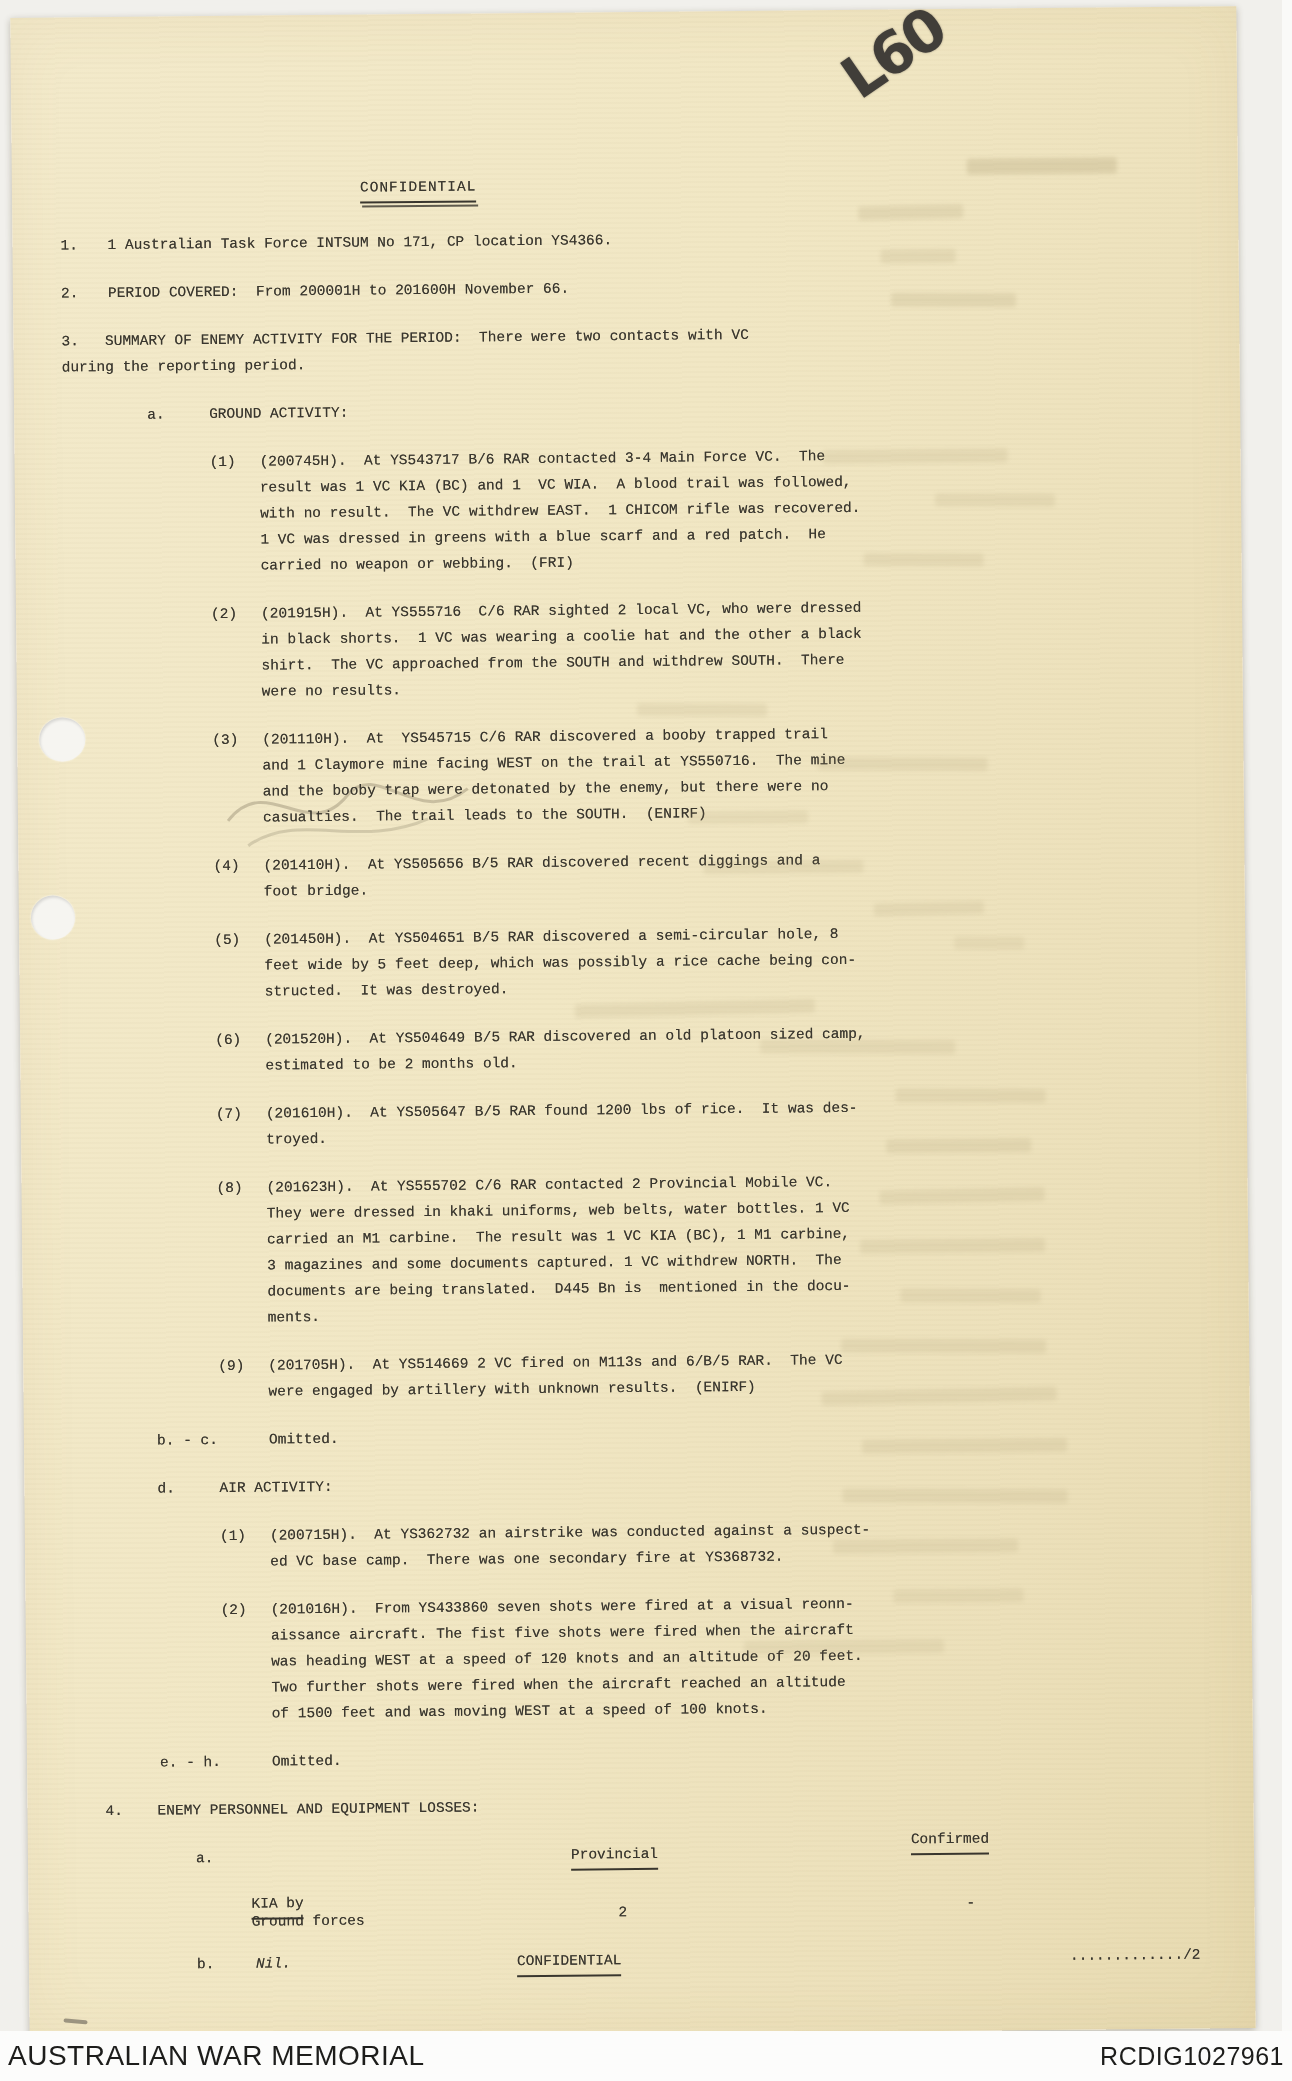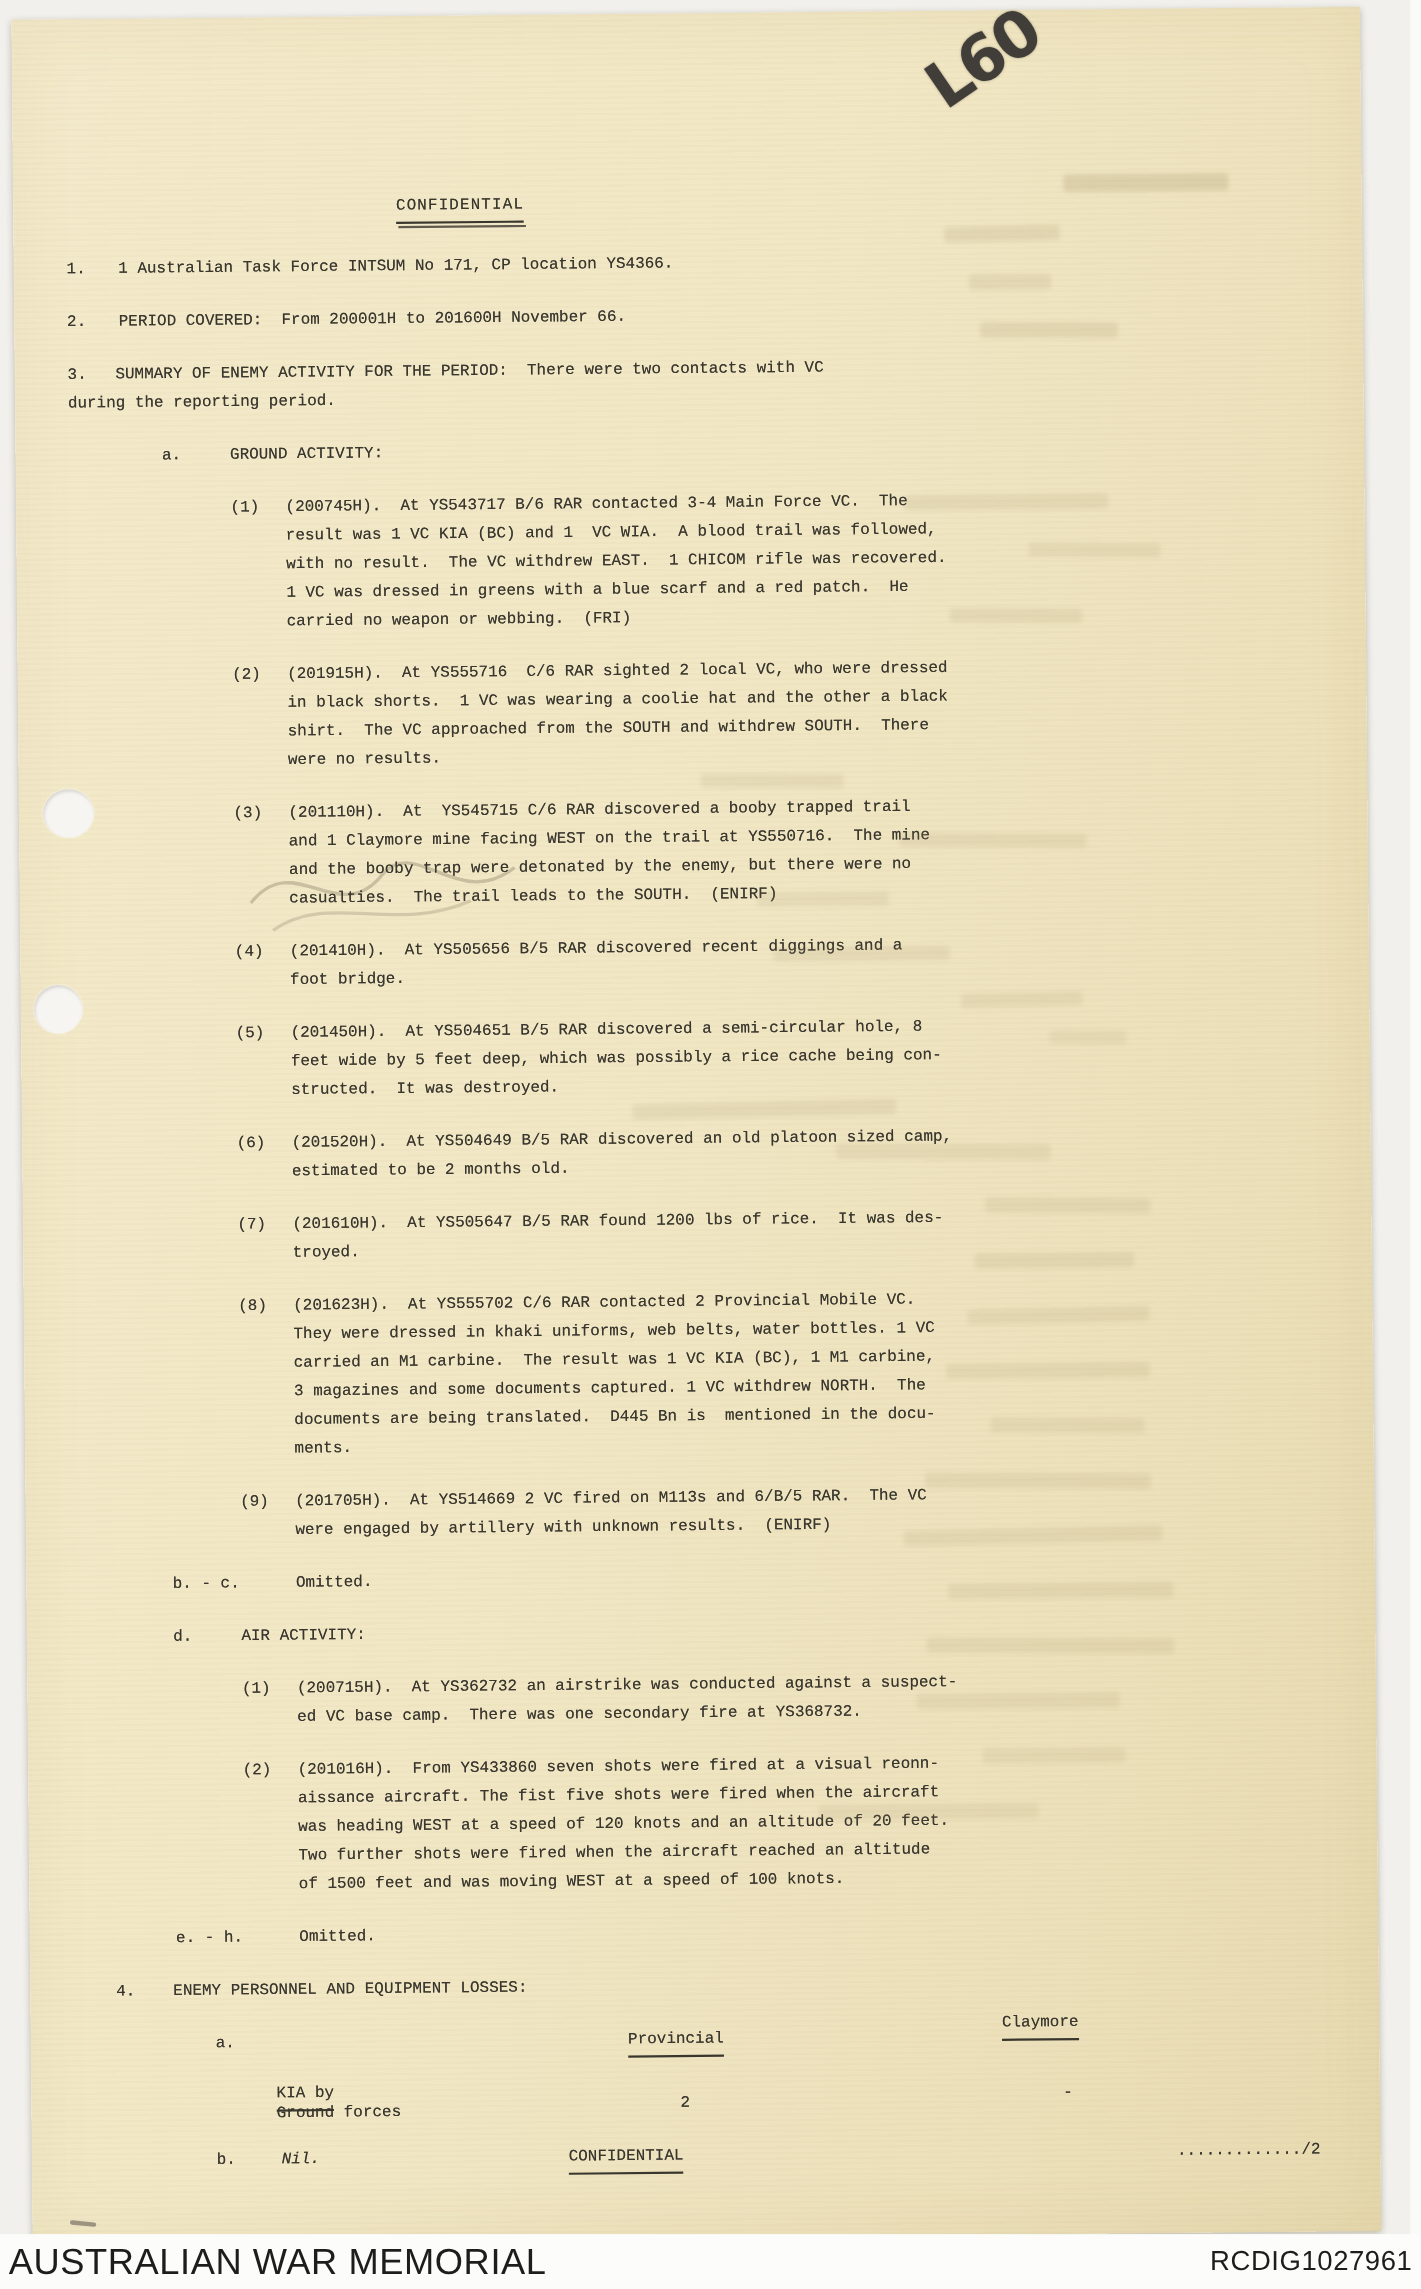--- a/index.html
+++ b/index.html
@@ -69,21 +69,21 @@
   .bottom-row .b0{position:absolute;left:120px;}
   .bottom-row .b1{position:absolute;left:179px;font-style:italic;}
   .bottom-row .b2{position:absolute;left:440px;}
   .bottom-row .b3{position:absolute;left:993px;}
   
   .footer-bar{
     position:absolute;left:0;bottom:0;width:100%;height:50px;background:#fcfcfb;
     display:flex;justify-content:space-between;align-items:center;
     font-family:"Liberation Sans","DejaVu Sans",sans-serif;color:#1d1d1b;
   }
-  .footer-bar .f-left{font-size:33px;margin-left:8px;letter-spacing:0.5px;}
+  .footer-bar .f-left{font-size:28px;margin-left:8px;letter-spacing:0.5px;}
   .footer-bar .f-right{font-size:25px;margin-right:8px;letter-spacing:0.5px;}
 </style>
 </head>
 <body>
 
 <div class="scan-strip-right"></div>
 
 <div class="paper">
 
   <div class="hole" id="hole-top"></div>
@@ -210,21 +210,21 @@
 
     <div class="para i0 p4">
       <span class="lbl">4.</span>
       <span class="txt">ENEMY PERSONNEL AND EQUIPMENT LOSSES:</span>
     </div>
 
     <div class="loss-h">
       <span class="c0">a.</span>
       <span class="c1 u">KIA by</span>
       <span class="c2 u">Provincial</span>
-      <span class="c3 u">Claymore</span>
+      <span class="c3 u">Confirmed</span>
     </div>
     <div class="loss-r">
       <span class="c1">Ground forces</span>
       <span class="c2">2</span>
       <span class="c3">-</span>
     </div>
 
     <div class="bottom-row">
       <span class="b0">b.</span>
       <span class="b1">Nil.</span>

